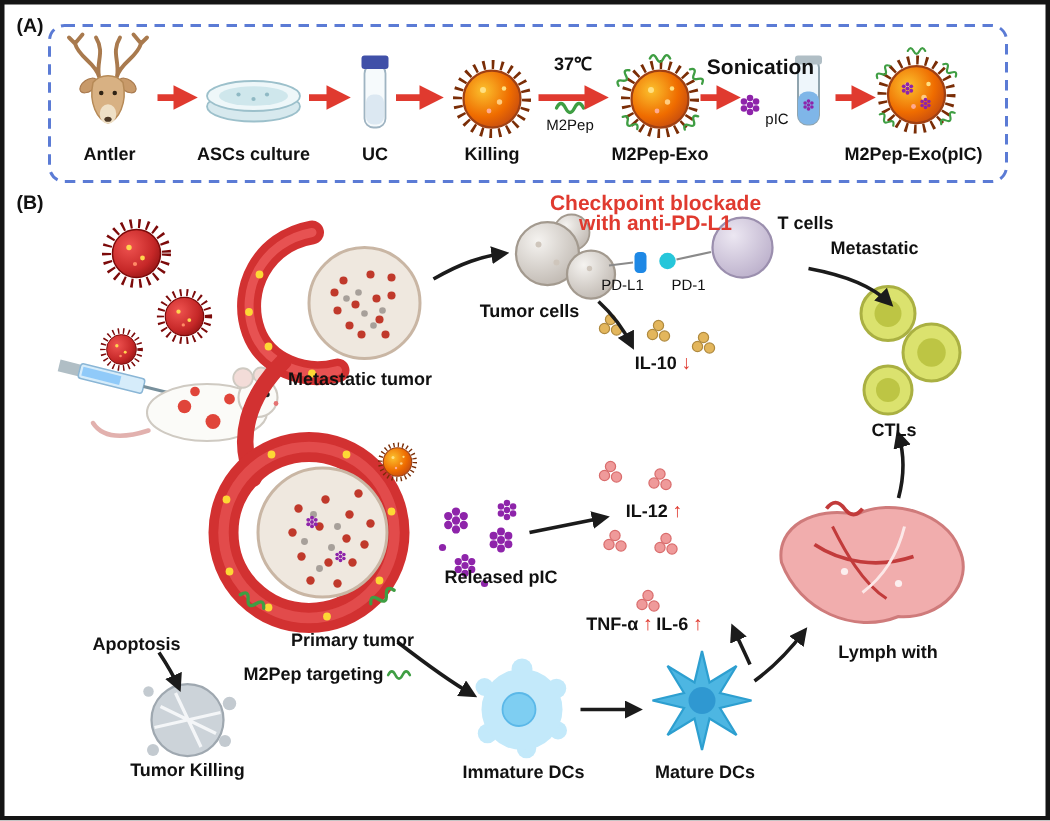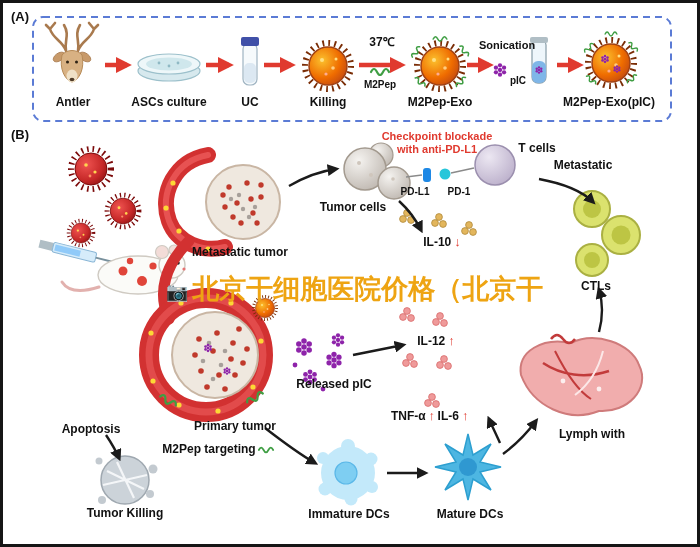--- a/index.html
+++ b/index.html
@@ -1,22 +1,22 @@
 <!DOCTYPE html>
 <html style="--red_accent: #e03a2f; --panel_border: #5b7bd5; --watermark: #eea412; --green_peptide: #3f9e43; --purple_pic: #8e24aa; --text: #111111;"><head>
 <meta charset="utf-8">
 <style>
   *{margin:0;padding:0;box-sizing:border-box}
   html,body{background:#fff}
   body{width:700px;height:547px;font-family:"Liberation Sans",sans-serif}
   #figure{position:relative;width:700px;height:547px;background:#ffffff;border:3px solid #151515;overflow:hidden}
   #gfx{position:absolute;left:0;top:0;z-index:1}
   .lbl{position:absolute;transform:translate(-50%,-50%);font-size:12px;font-weight:700;color:var(--text,#111);white-space:nowrap;z-index:3;line-height:1.1}
-  .sm{font-size:10px;font-weight:700}
-  .md{font-size:11px;font-weight:700}
+  .sm{font-size:10px;font-weight:400}
+  .md{font-size:14px;font-weight:700}
   .w600{font-weight:600}
   .tag{position:absolute;font-size:13px;font-weight:700;color:#111;z-index:3}
   .red-text{color:var(--red_accent,#e03a2f)}
   .cyarrow{color:var(--red_accent,#e03a2f);font-weight:700;margin-left:3px;font-size:13px}
   #watermark{position:absolute;left:352px;top:288px;transform:translate(-50%,-50%);z-index:5;text-align:center;
              color:var(--watermark,#eea412);font-size:27px;font-weight:700;line-height:37px;white-space:nowrap}
   #watermark .wicon{font-size:18px;margin-right:3px}
 </style>
 </head>
 <body>
@@ -399,16 +399,15 @@
   <div class="lbl" style="left:331px;top:382px">Released pIC</div>
   <div class="lbl" style="left:232px;top:424px">Primary tumor</div>
   <div class="lbl" style="left:206px;top:447px">M2Pep targeting</div>
   <div class="lbl" style="left:88px;top:427px">Apoptosis</div>
   <div class="lbl" style="left:122px;top:511px">Tumor Killing</div>
   <div class="lbl" style="left:346px;top:512px">Immature DCs</div>
   <div class="lbl" style="left:467px;top:512px">Mature DCs</div>
   <div class="lbl" style="left:589px;top:432px">Lymph with</div>
 
   <div id="watermark">
-    <div><span class="wicon">📷</span><span>北京干细胞医院价格（北京干</span></div>
   </div>
 
 </div>
 
 </body></html>

